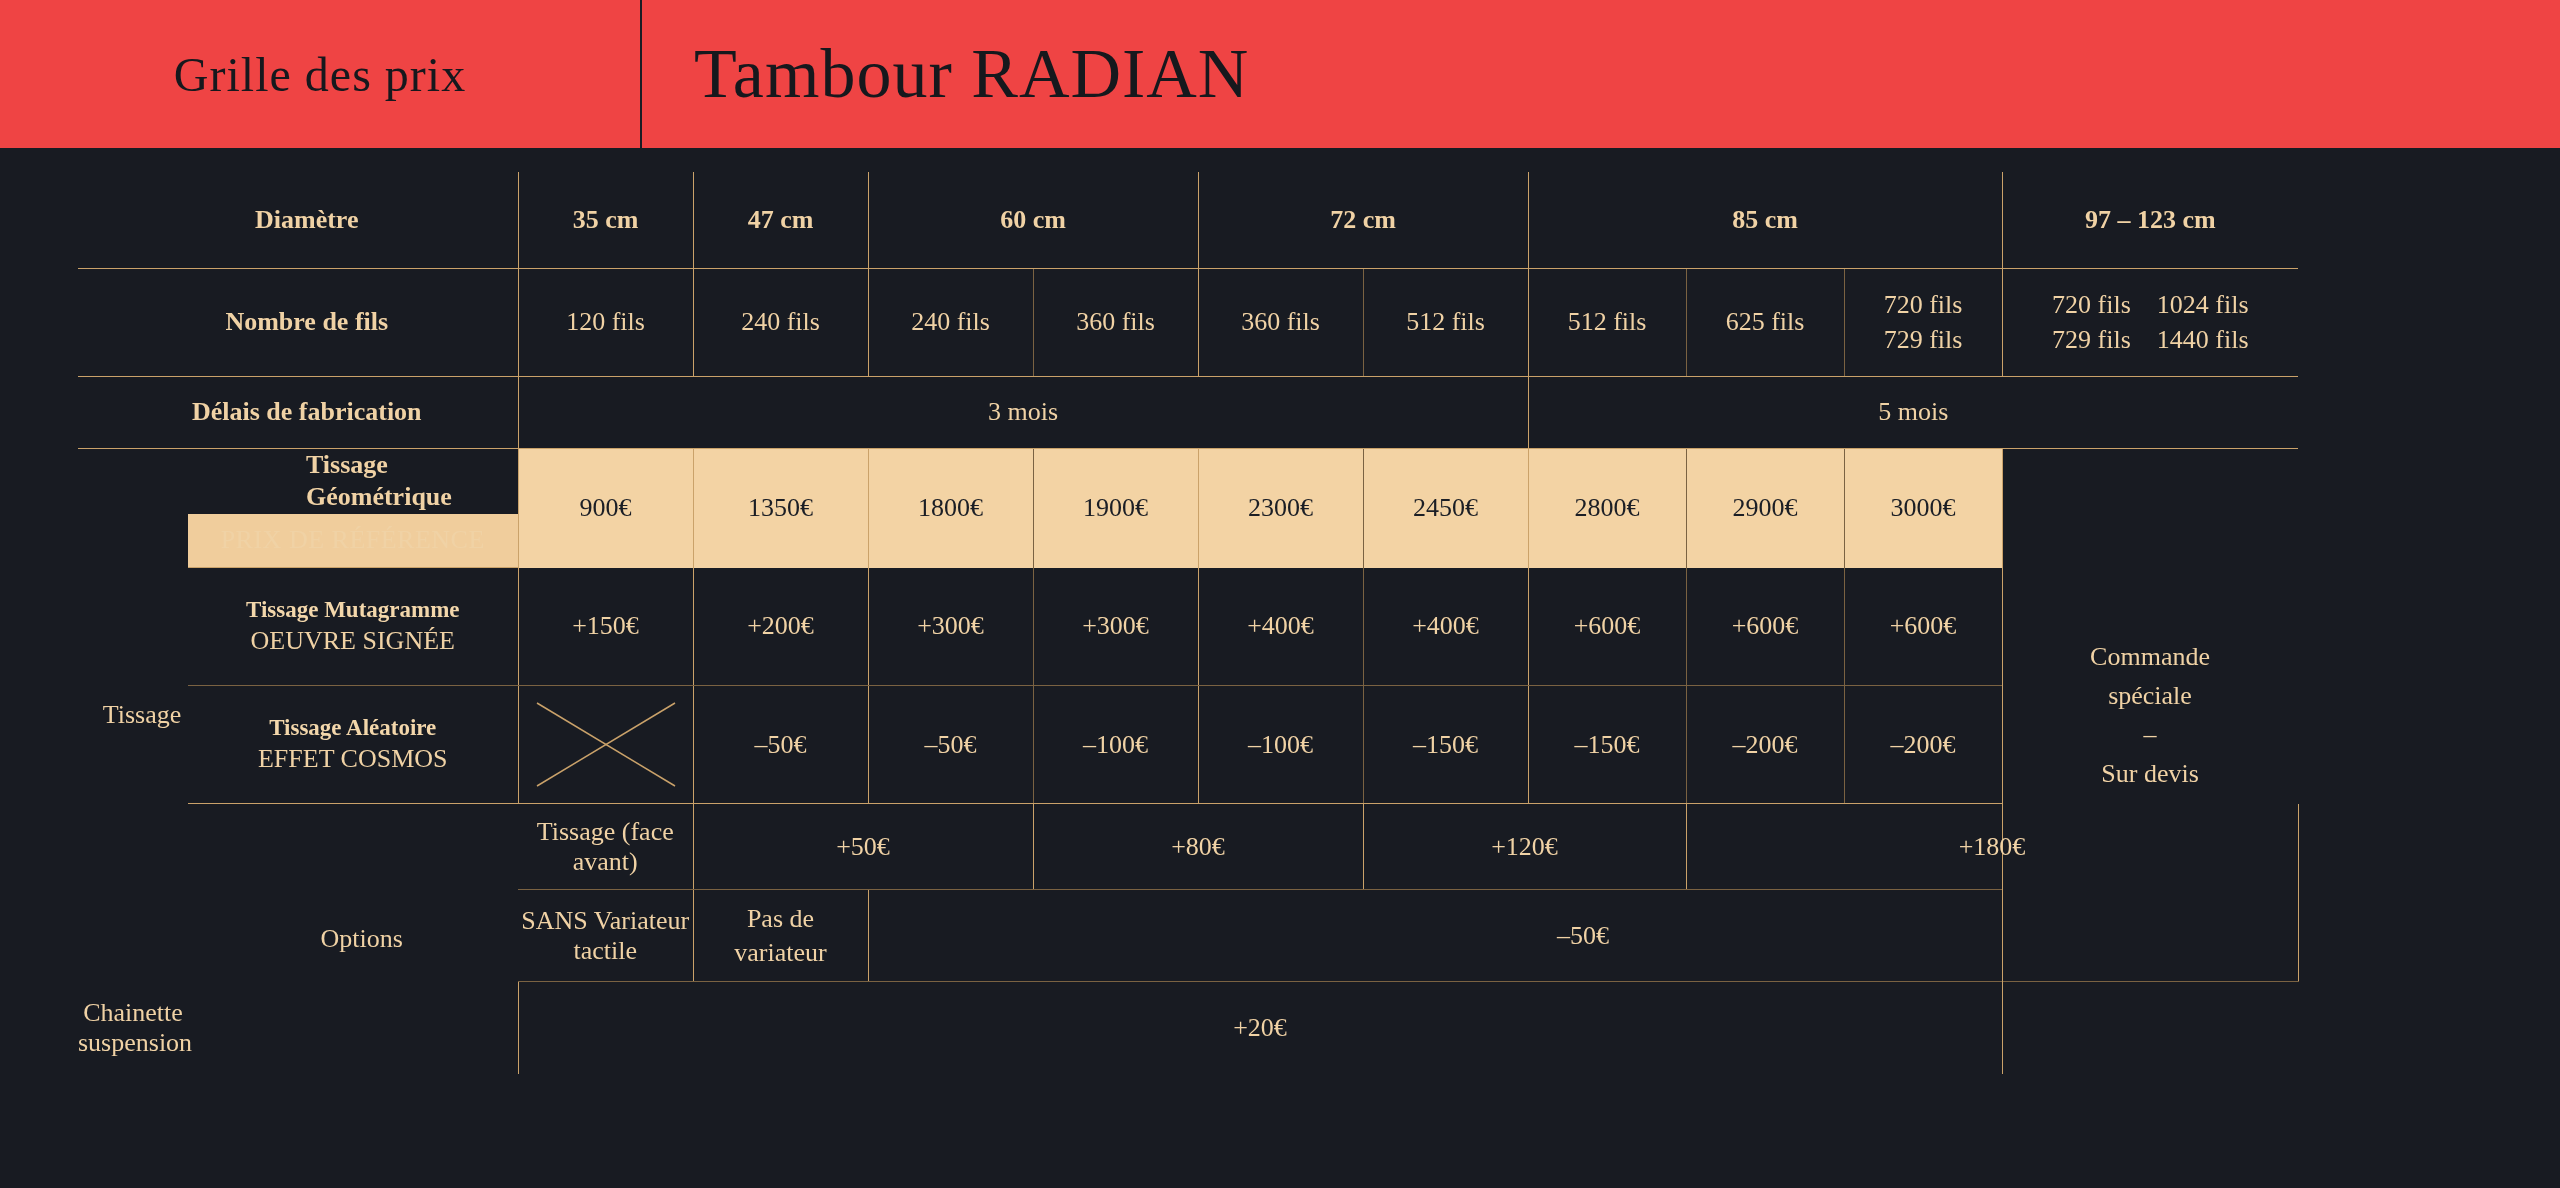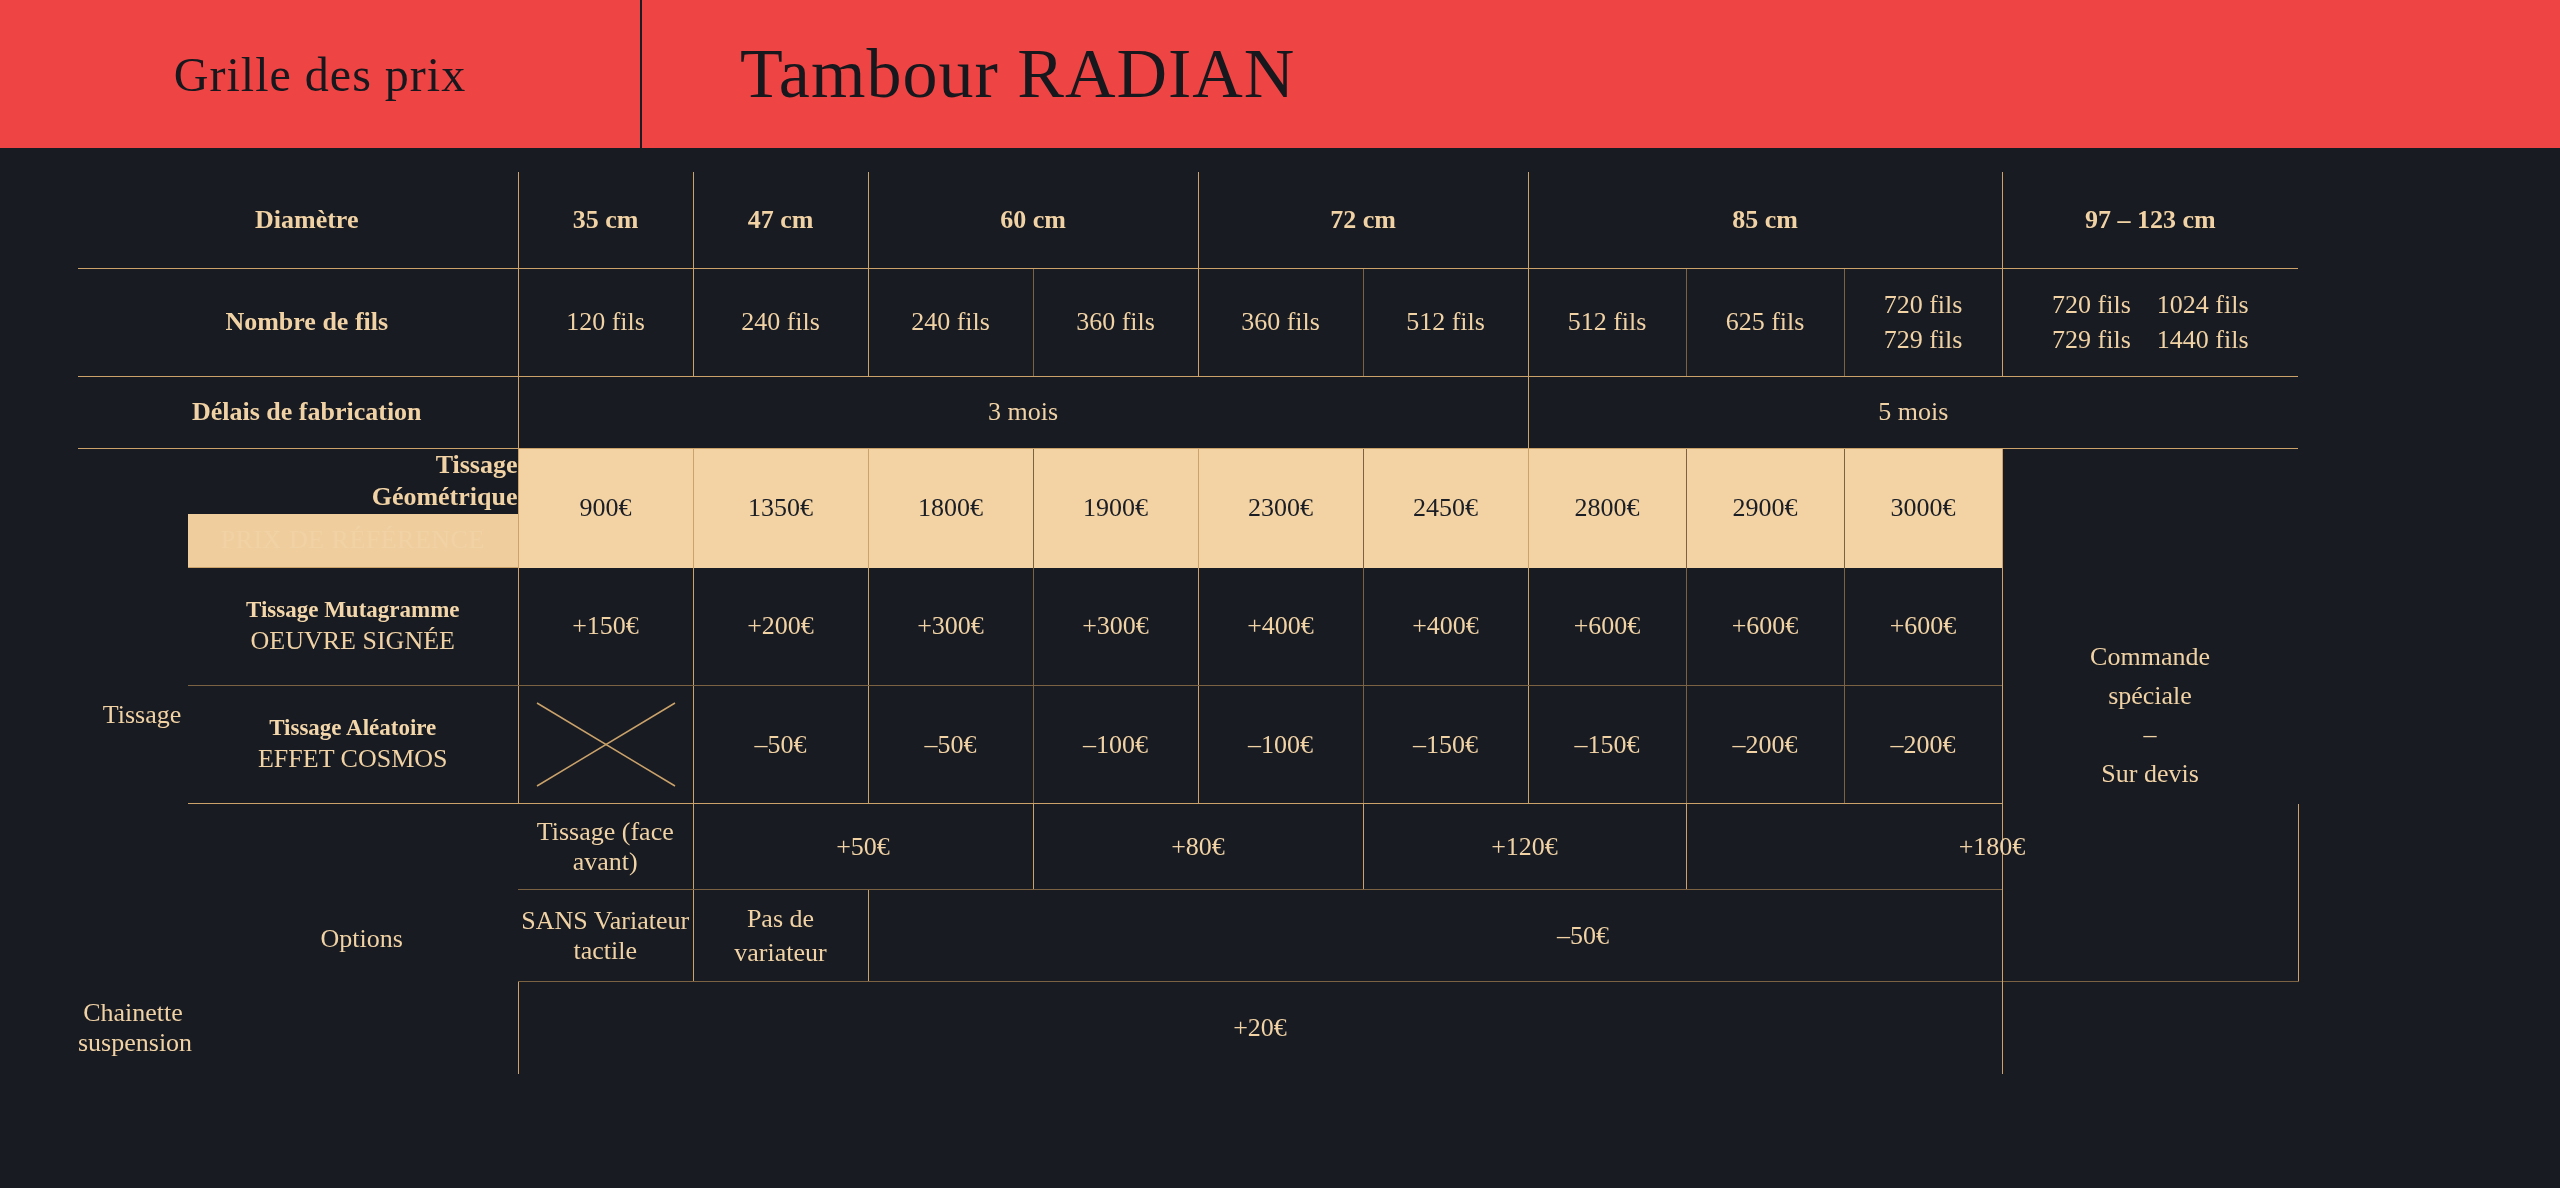--- a/index.html
+++ b/index.html
@@ -37,21 +37,21 @@
   .header-divider{
     width:2px;
     height:148px;
     background:#1a1d24;
   }
   .header-right{
     flex:1;
     display:flex;
     align-items:center;
     height:100%;
-    padding-left:98px;
+    padding-left:52px;
     box-sizing:border-box;
   }
   .header-right .txt{
     font-family:"Liberation Serif", serif;
     font-weight:300;
     font-size:70px;
     color:#16181d;
     letter-spacing:1px;
   }
 
@@ -233,21 +233,21 @@
   </tr>
 
   <tr style="height:72px">
     <td class="rowlabel hline" colspan="2">Délais de fabrication</td>
     <td class="delai hline vline-l" colspan="6">3 mois</td>
     <td class="delai hline vline-l" colspan="4">5 mois</td>
   </tr>
 
   <tr style="height:62px">
     <td class="grouplabel" rowspan="6">Tissage</td>
-    <td class="sublabel" style="text-align:right;padding-left:118px !important;font-weight:bold;">Tissage Géométrique</td>
+    <td class="sublabel" style="text-align:left;padding-left:118px !important;font-weight:bold;">Tissage Géométrique</td>
     <td class="hl hl-price vline-l" rowspan="2">900€</td>
     <td class="hl hl-price vline-l" rowspan="2">1350€</td>
     <td class="hl hl-price vline-l" rowspan="2">1800€</td>
     <td class="hl hl-price vline-l-light" rowspan="2">1900€</td>
     <td class="hl hl-price vline-l" rowspan="2">2300€</td>
     <td class="hl hl-price vline-l-light" rowspan="2">2450€</td>
     <td class="hl hl-price vline-l" rowspan="2">2800€</td>
     <td class="hl hl-price vline-l-light" rowspan="2">2900€</td>
     <td class="hl hl-price vline-l-light" rowspan="2">3000€</td>
     <td class="cmd vline-l" rowspan="6">

